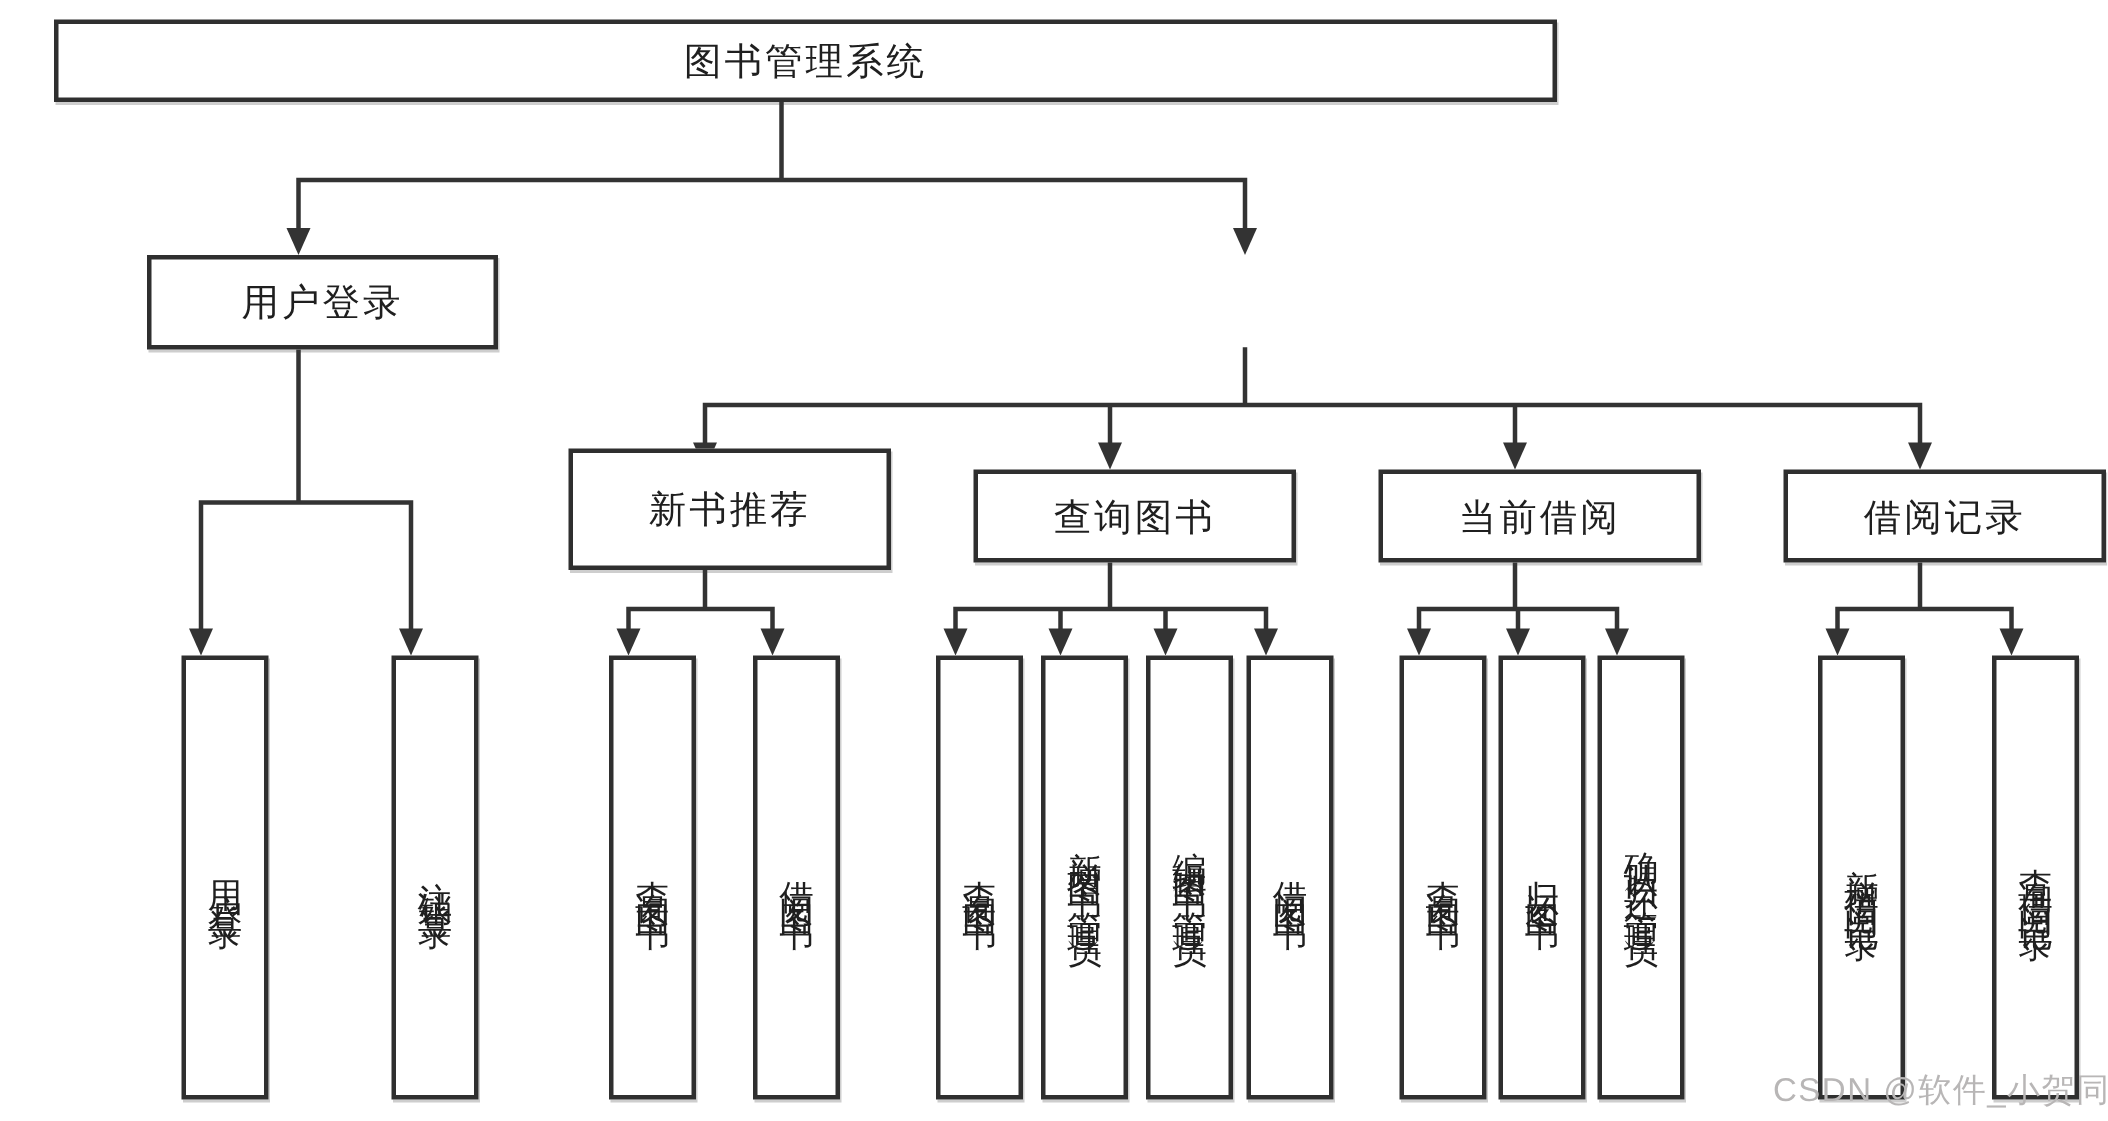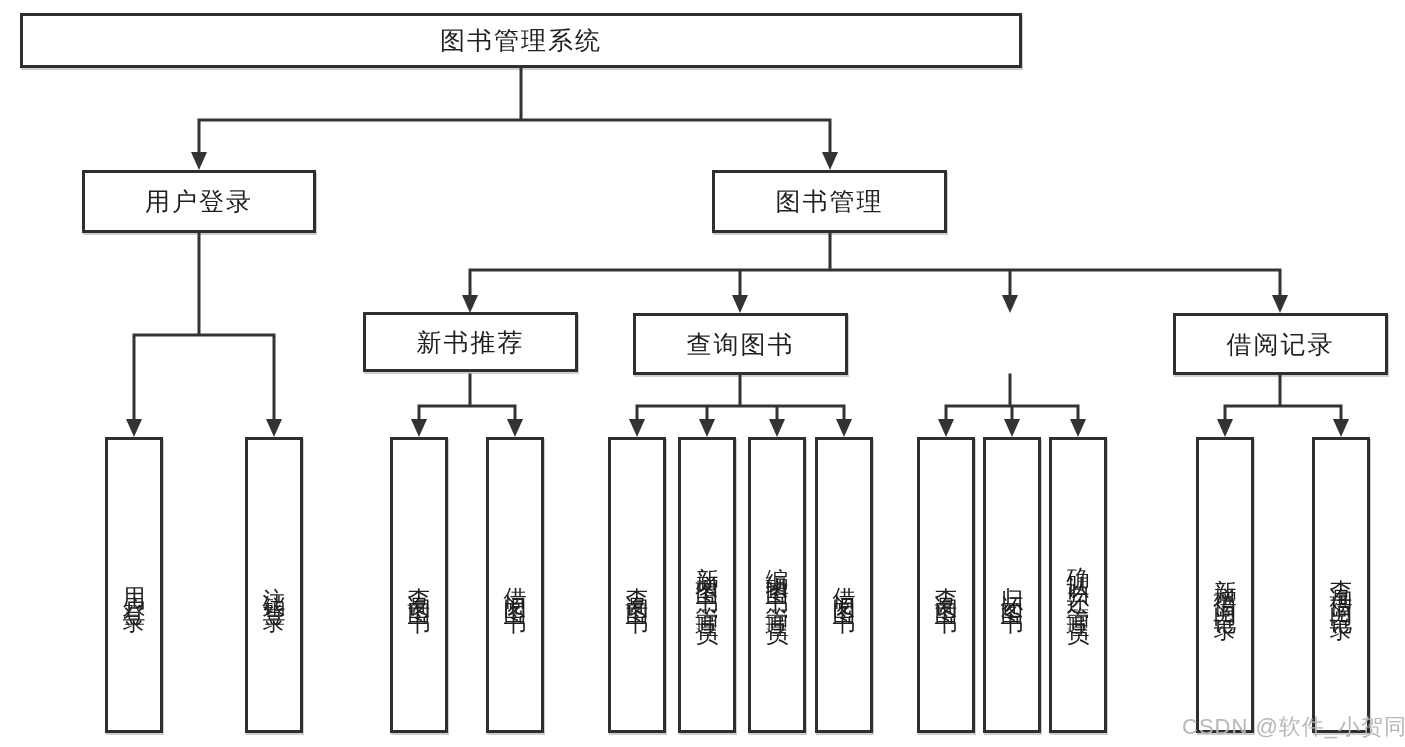--- a/index.html
+++ b/index.html
@@ -18,20 +18,21 @@
     overflow:hidden;
   }
   .connectors{position:absolute;left:0;top:0;width:1405px;height:747px;}
   .box{
     position:absolute;
     box-sizing:border-box;
     background:#fff;
     border:3px solid var(--border);
     display:flex;align-items:center;justify-content:center;
     box-shadow:1px 2px 0 rgba(60,60,60,.25);
+    margin-left:16px;
   }
   .hlabel{
     font-size:25px;color:var(--text);letter-spacing:2px;white-space:nowrap;
   }
   .root-box .hlabel{font-size:25px;}
   .leaf span{
     writing-mode:vertical-rl;
     text-orientation:mixed;
     font-size:23px;
     letter-spacing:8px;
@@ -95,29 +96,29 @@
     </g>
   </svg>
 
   <div class="box root-box" style="left:20px;top:13px;width:1002px;height:55px">
     <span class="hlabel">图书管理系统</span>
   </div>
 
   <div class="box" style="left:82px;top:170px;width:234px;height:63px">
     <span class="hlabel">用户登录</span>
   </div>
-  <div class="box" style="left:712px;top:170px;width:235px;height:63px">
-    <span class="hlabel">图书管理</span>
-  </div>
 
-  <div class="box" style="left:363px;top:312px;width:215px;height:60px">
+  <div class="box" style="left:363px;top:299px;width:215px;height:81px">
     <span class="hlabel">新书推荐</span>
   </div>
   <div class="box" style="left:633px;top:313px;width:215px;height:62px">
     <span class="hlabel">查询图书</span>
+  </div>
+  <div class="box" style="left:903px;top:313px;width:215px;height:62px">
+    <span class="hlabel">当前借阅</span>
   </div>
   <div class="box" style="left:1173px;top:313px;width:215px;height:62px">
     <span class="hlabel">借阅记录</span>
   </div>
 
   <div class="box leaf" style="left:105px;top:437px;width:58px;height:296px">
     <span>用户登录</span>
   </div>
   <div class="box leaf" style="left:245px;top:437px;width:58px;height:296px">
     <span>注销登录</span>

